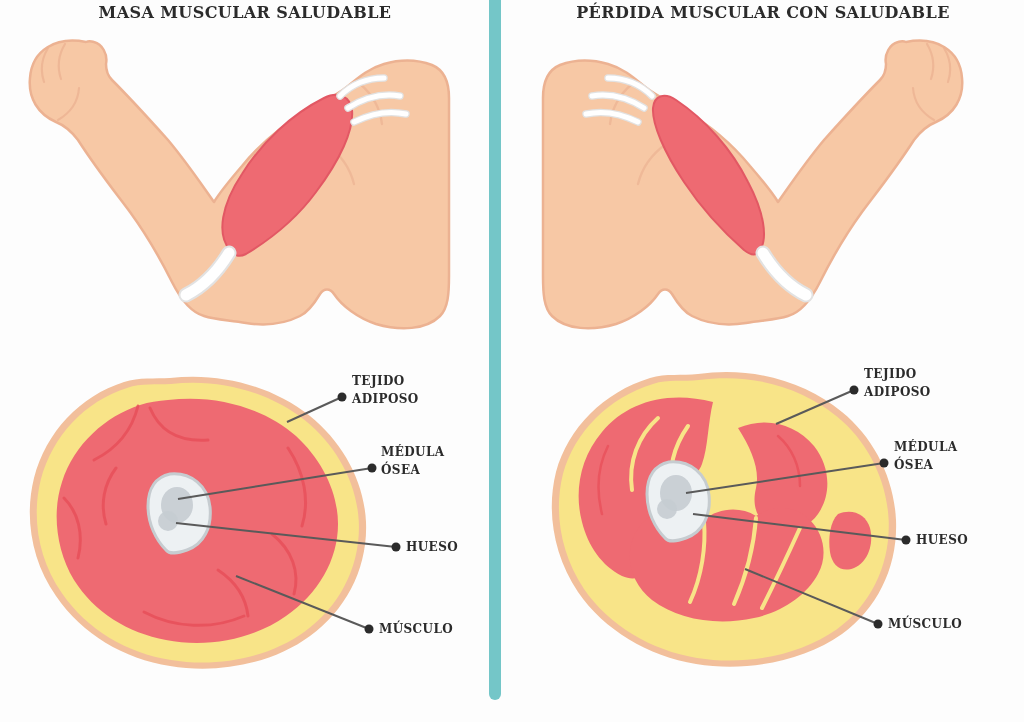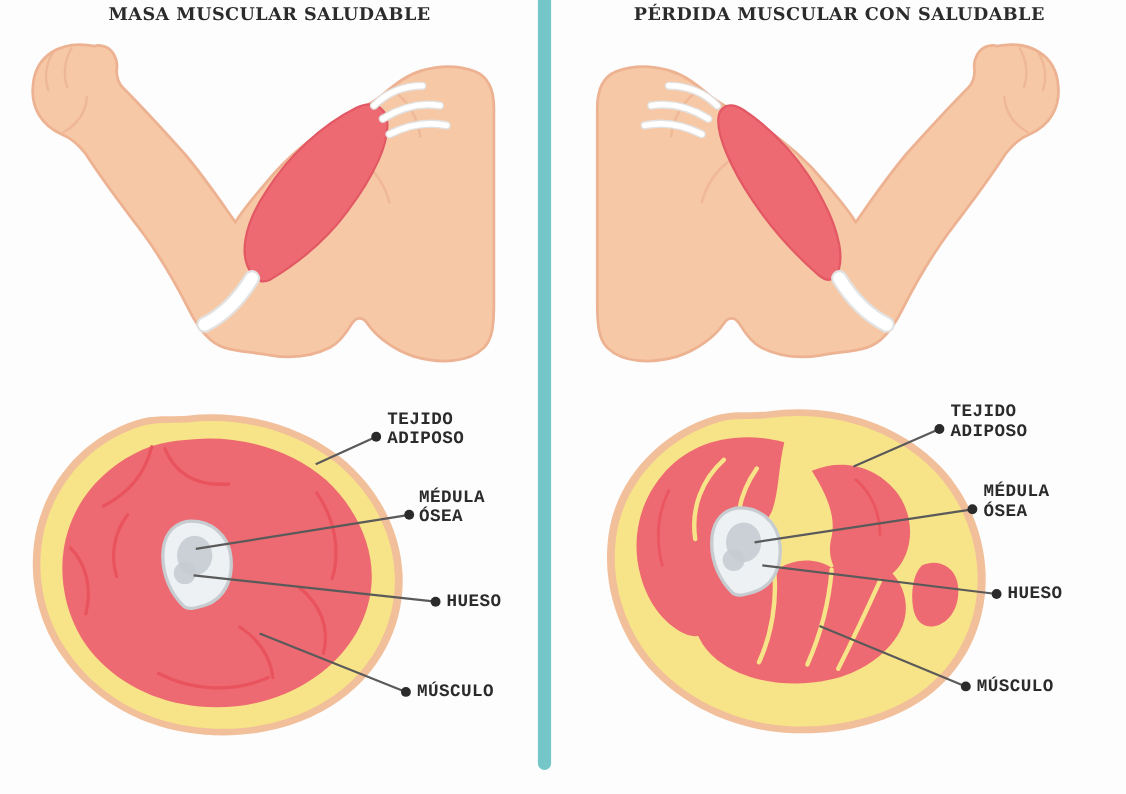--- a/index.html
+++ b/index.html
@@ -13,23 +13,23 @@
     background:var(--c-divider,#74C6C8);border-radius:0 0 6px 6px;
   }
   .title{
     position:absolute;top:3px;font-size:16px;font-weight:bold;
     color:var(--c-title-text,#2B2B2B);text-align:center;letter-spacing:.4px;
     white-space:nowrap;
   }
   .title.t-left{left:0;width:490px;}
   .title.t-right{left:502px;width:522px;}
   .sec-label{
-    position:absolute;font-size:16px;font-weight:bold;
+    position:absolute;font-size:12px;font-weight:bold;
     color:var(--c-label-text,#2B2B2B);line-height:18px;letter-spacing:.4px;
-    white-space:nowrap;z-index:5;font-family:Liberation Mono, monospace;
+    white-space:nowrap;z-index:5;
   }
   .sec-label span{display:block;}
   .sec-label span:empty{display:none;}
   svg.canvas{position:absolute;left:0;top:0;z-index:2;}
 </style>
 </head>
 <body>
 
 <div class="stage">
 

